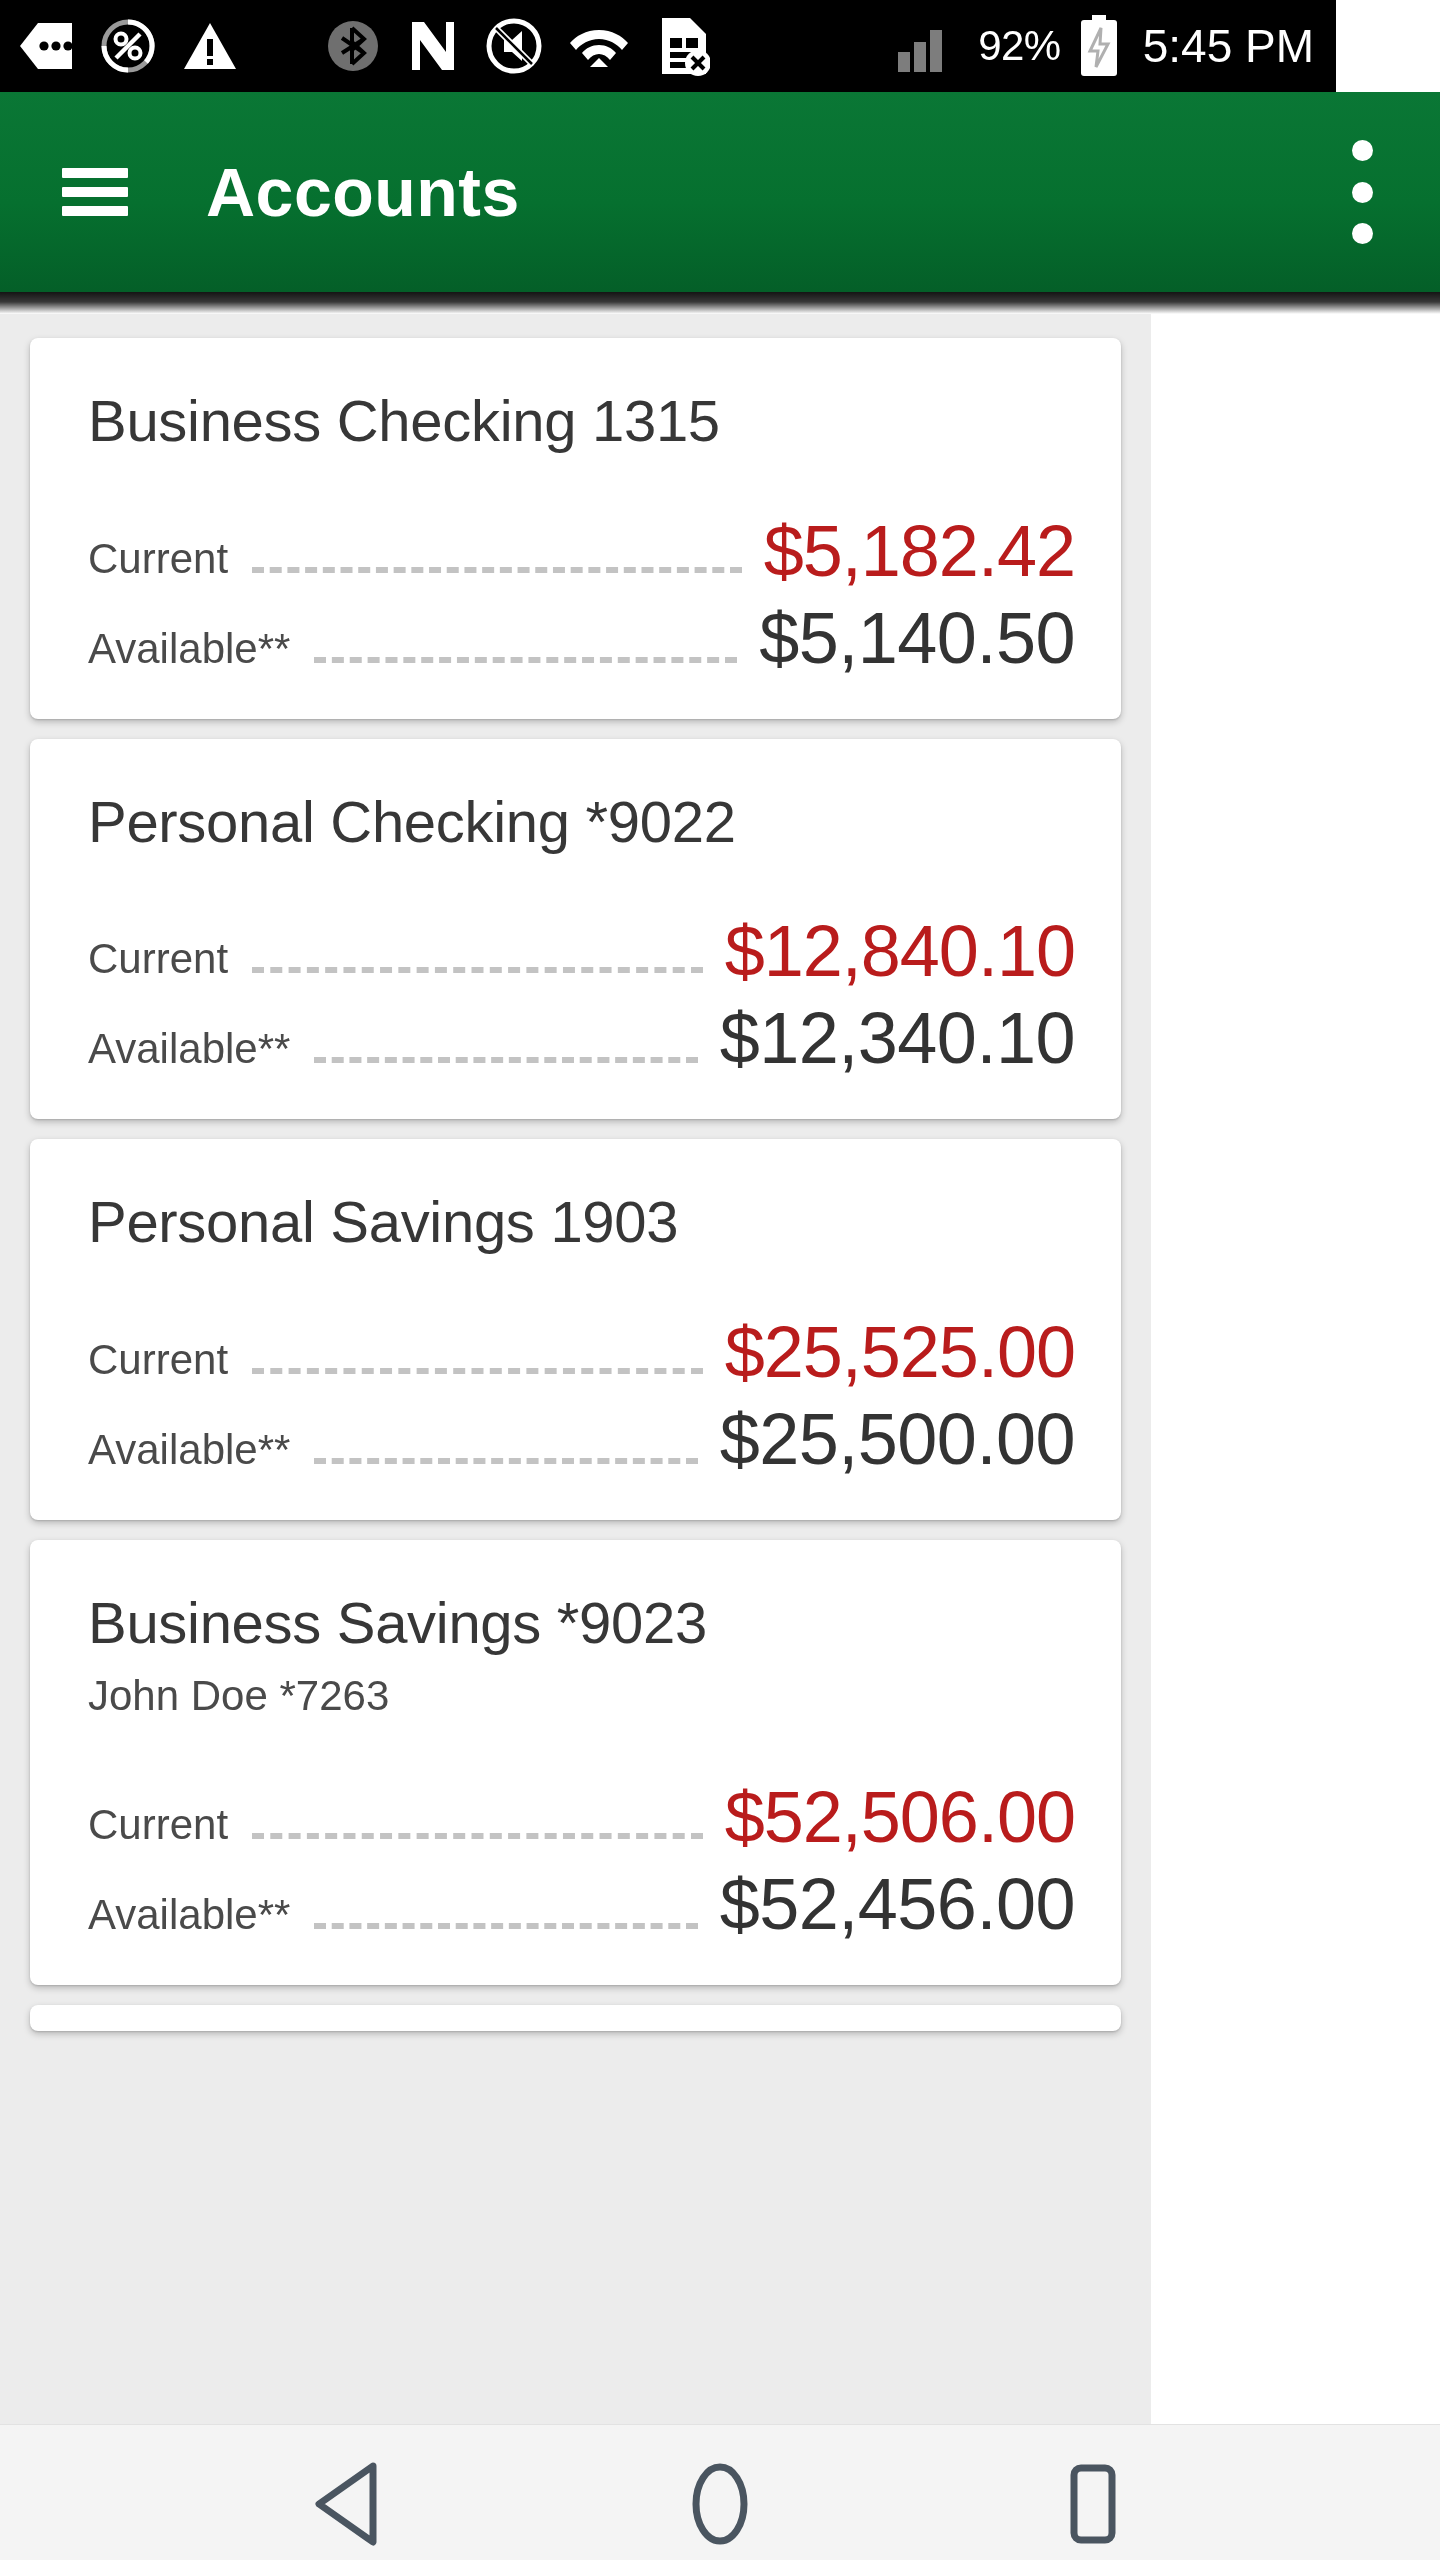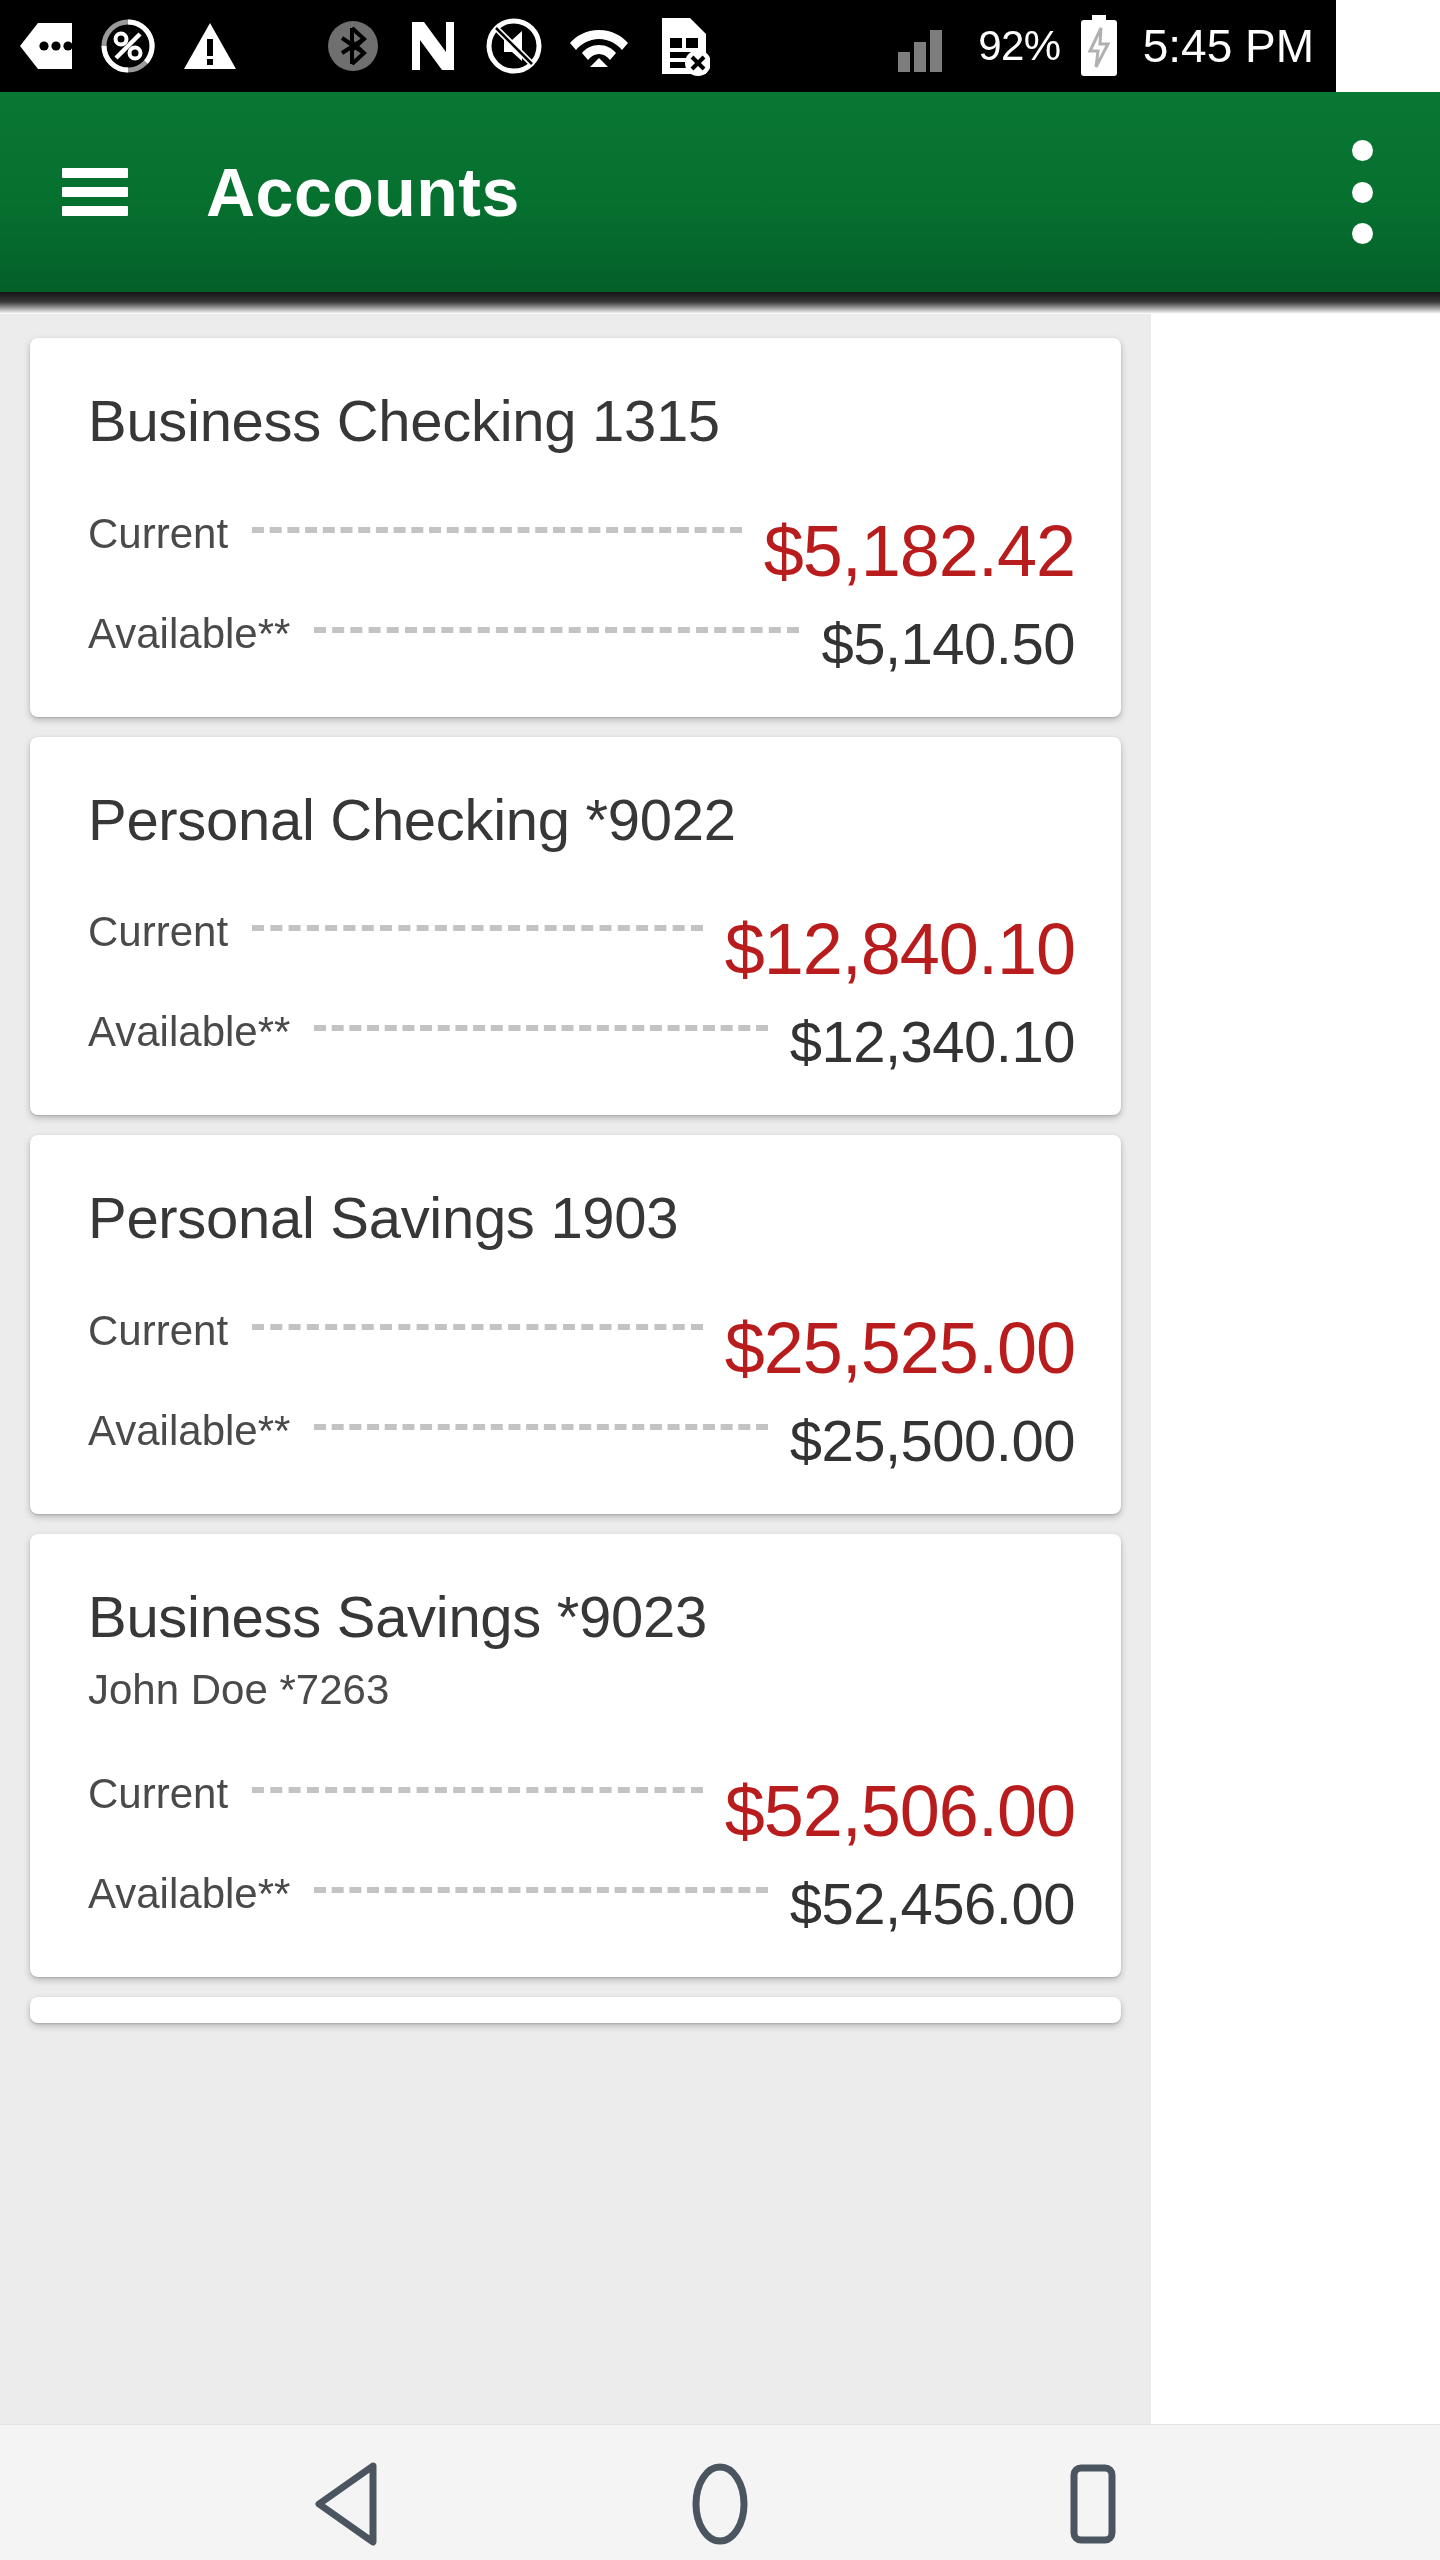--- a/index.html
+++ b/index.html
@@ -151,21 +151,21 @@
     font-size: 42px;
     color: #4a4a4a;
     line-height: 1.1;
     margin-top: 18px;
     white-space: nowrap;
   }
   .rows { margin-top: 34px; }
 
   .bal-row {
     display: flex;
-    align-items: center;
+    align-items: flex-end;
     width: 100%;
     min-height: 70px;
     gap: 8px;
   }
   .bal-row + .bal-row { margin-top: 18px; }
   .bal-label {
     font-size: 42px;
     color: #4a4a4a;
     line-height: 1.05;
     flex: 0 0 auto;
@@ -185,25 +185,25 @@
   }
   .bal-value.current {
     font-size: 72px;
     color: #b91c1c;
     letter-spacing: -1px;
     position: relative;
     top: 6px;
     margin-top: 22px;
   }
   .bal-value.available {
-    font-size: 58px;
+    font-size: 72px;
     color: #333333;
     letter-spacing: -0.5px;
     position: relative;
-    top: 10px;
+    top: 3px;
   }
   .card.partial {
     height: 26px;
     padding: 0;
     overflow: hidden;
   }
 
   
   .nav-bar {
     position: relative;

